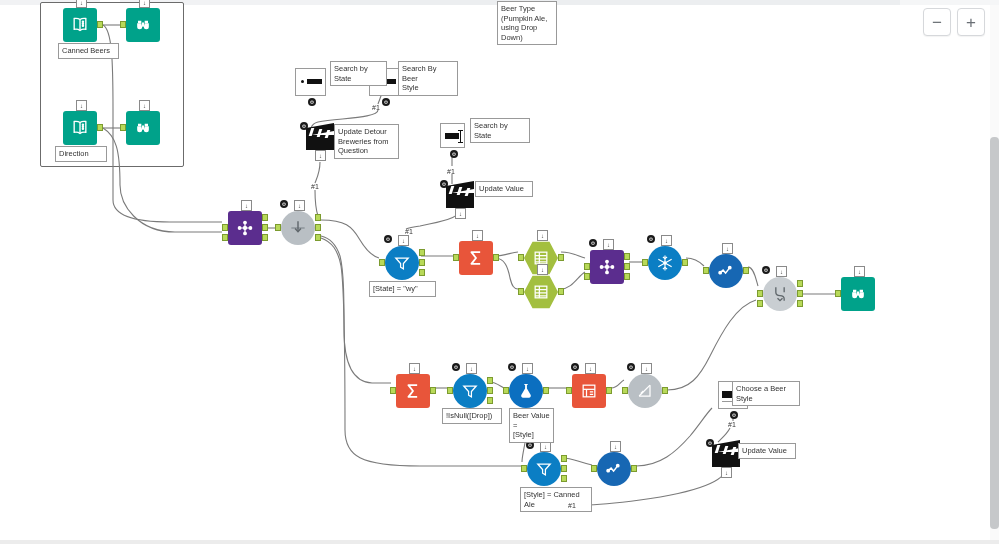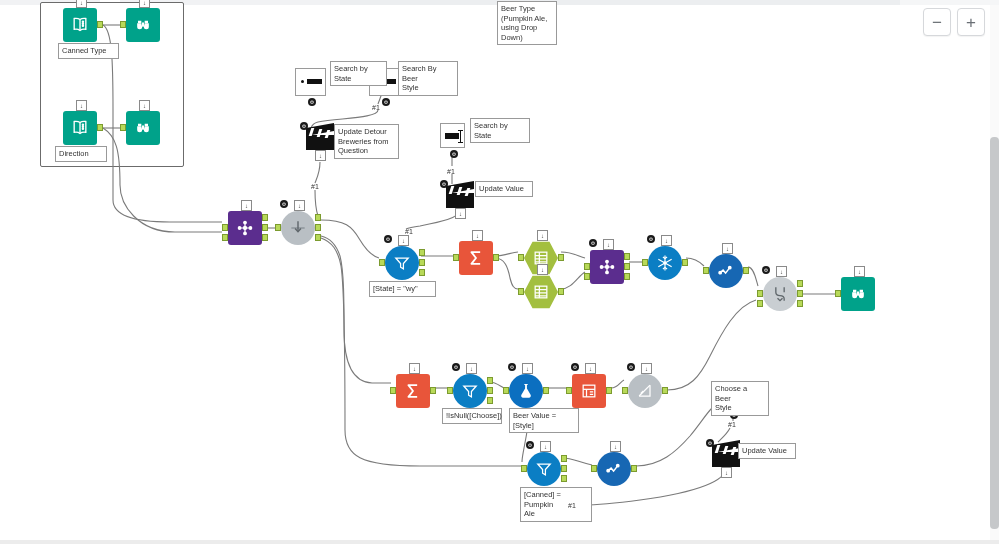--- a/index.html
+++ b/index.html
@@ -494,42 +494,42 @@
         <div class="top"></div>
         <div class="body"></div>
     <div class="stripe" style="left:4px;top:0"></div>
     <div class="stripe" style="left:12px;top:1px"></div>
     <div class="stripe" style="left:20px;top:2px"></div>
         <div class="badge-c" style="left: -6px; top: -6px;">⚙</div>
         <div class="badge-f" style="left: 9px; top: 22px;">↓</div>
       </div>
     </div>
   <div id="notes">
-      <div class="note" style="left: 58px; top: 43px; width: 61px; min-height: 13px;">Canned Type</div>
+      <div class="note" style="left: 58px; top: 43px; width: 61px; min-height: 13px;">Canned Beers</div>
       <div class="note" style="left: 55px; top: 146px; width: 52px; min-height: 13px;">Direction</div>
       <div class="note" style="left: 497px; top: 1px; width: 60px; min-height: 44px;">Beer Type
 (Pumpkin Ale,
 using Drop
 Down)</div>
       <div class="note" style="left: 330px; top: 61px; width: 57px; min-height: 14px;">Search by State</div>
       <div class="note" style="left: 398px; top: 61px; width: 60px; min-height: 25px;">Search By Beer
 Style</div>
       <div class="note" style="left: 334px; top: 124px; width: 65px; min-height: 34px;">Update Detour
 Breweries from
 Question</div>
       <div class="note" style="left: 470px; top: 118px; width: 60px; min-height: 14px;">Search by State</div>
       <div class="note" style="left: 475px; top: 181px; width: 58px; min-height: 14px;">Update Value</div>
       <div class="note" style="left: 369px; top: 281px; width: 67px; min-height: 14px;">[State] = "wy"</div>
-      <div class="note" style="left: 442px; top: 408px; width: 60px; min-height: 14px;">!IsNull([Choose])</div>
-      <div class="note" style="left: 509px; top: 408px; width: 70px; min-height: 25px;">Beer Value =
+      <div class="note" style="left: 442px; top: 408px; width: 60px; min-height: 14px;">!IsNull([Drop])</div>
+      <div class="note" style="left: 509px; top: 408px; width: 45px; min-height: 25px;">Beer Value =
 [Style]</div>
-      <div class="note" style="left: 711px; top: 381px; width: 58px; min-height: 25px;">Choose a Beer
+      <div class="note" style="left: 732px; top: 381px; width: 68px; min-height: 25px;">Choose a Beer
 Style</div>
       <div class="note" style="left: 738px; top: 443px; width: 58px; min-height: 14px;">Update Value</div>
-      <div class="note" style="left: 520px; top: 487px; width: 72px; min-height: 25px;">[Canned] = Pumpkin
+      <div class="note" style="left: 520px; top: 487px; width: 72px; min-height: 25px;">[Style] = Canned
 Ale</div>
     </div>
   <div id="hashes">
       <div class="hashlabel" style="left: 372px; top: 104px;">#1</div>
       <div class="hashlabel" style="left: 311px; top: 183px;">#1</div>
       <div class="hashlabel" style="left: 447px; top: 168px;">#1</div>
       <div class="hashlabel" style="left: 405px; top: 228px;">#1</div>
       <div class="hashlabel" style="left: 728px; top: 421px;">#1</div>
       <div class="hashlabel" style="left: 568px; top: 502px;">#1</div>
     </div>

